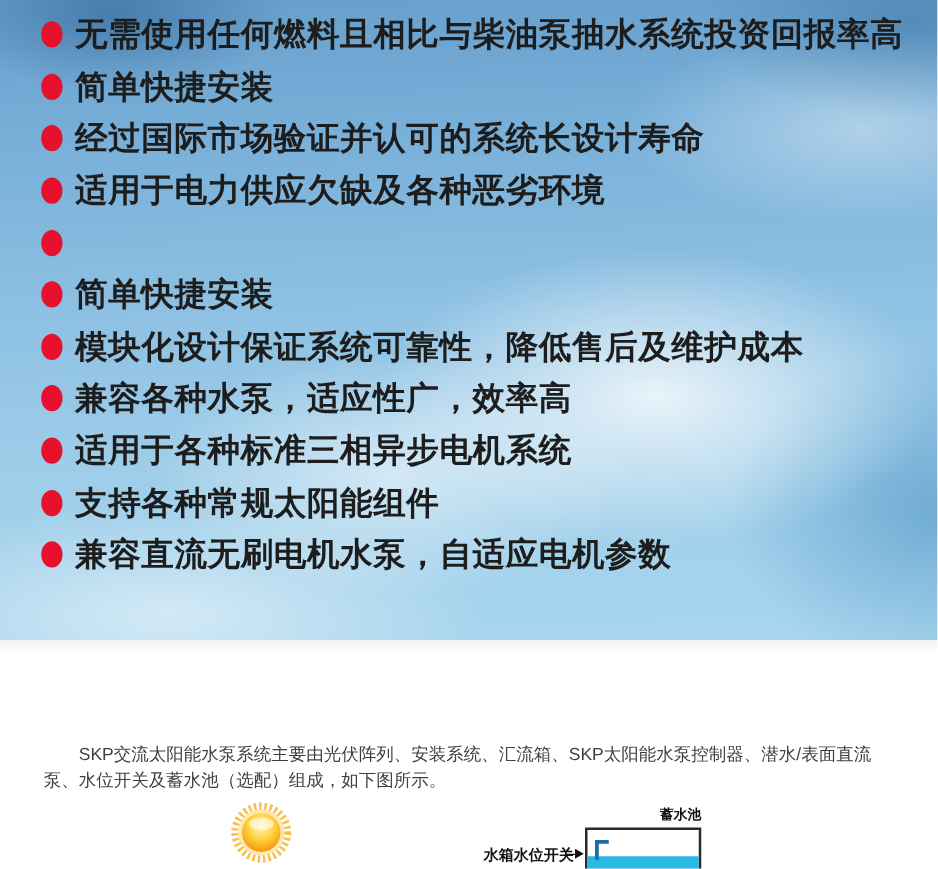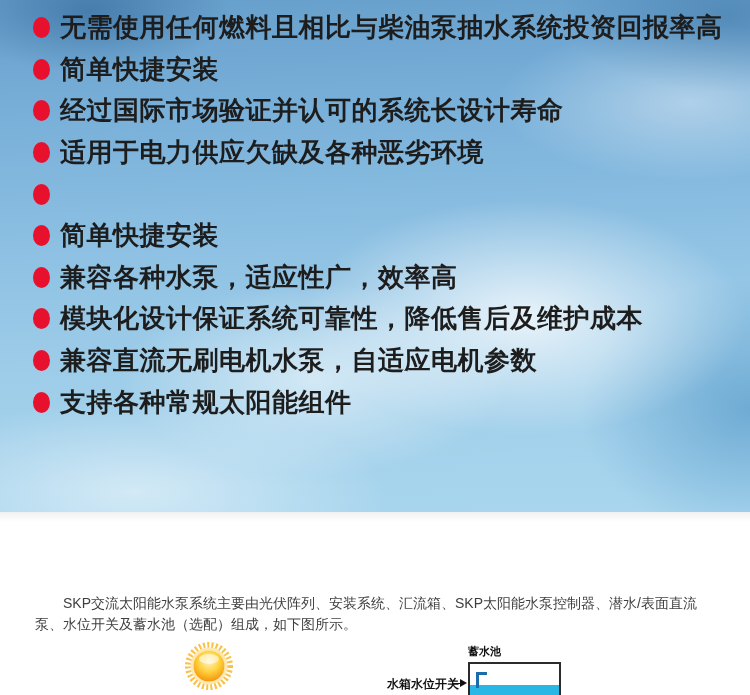--- a/index.html
+++ b/index.html
@@ -45,21 +45,21 @@
   }
   .para {
     position:absolute; left:35px; top:81px; width:684px;
     font-size:14px; line-height:21px; color:#3f3f3f; text-indent:2em;
   }
 
   
   .sun { position:absolute; left:184px; top:129px; width:50px; height:50px; }
   .tank-label {
     position:absolute; left:468px; top:132px; width:93px;
-    text-align:left; font-size:11px; font-weight:bold; color:#111;
+    text-align:right; font-size:11px; font-weight:bold; color:#111;
   }
   .tank {
     position:absolute; left:468px; top:150px; width:93px; height:46px;
     border:2px solid #2b2b2b; background:#ffffff;
   }
   .tank .water { position:absolute; left:0; right:0; top:21px; bottom:0; background:#29b7e5; }
   .tank .float-switch {
     position:absolute; left:6px; top:8px; width:11px; height:16px;
     border-left:3px solid #1b6cab; border-top:3px solid #1b6cab;
   }
@@ -101,33 +101,37 @@
       </li>
       <li>
         <span class="bullet"></span>
       </li>
       <li>
         <span class="bullet"></span>
         <span class="ftext">简单快捷安装</span>
       </li>
       <li>
         <span class="bullet"></span>
+        <span class="ftext">模块化设计保证系统可靠性，降低售后及维护成本</span>
+      </li>
+      <li>
+        <span class="bullet"></span>
         <span class="ftext">兼容各种水泵，适应性广，效率高</span>
       </li>
       <li>
         <span class="bullet"></span>
-        <span class="ftext">模块化设计保证系统可靠性，降低售后及维护成本</span>
+        <span class="ftext">适用于各种标准三相异步电机系统</span>
+      </li>
+      <li>
+        <span class="bullet"></span>
+        <span class="ftext">支持各种常规太阳能组件</span>
       </li>
       <li>
         <span class="bullet"></span>
         <span class="ftext">兼容直流无刷电机水泵，自适应电机参数</span>
-      </li>
-      <li>
-        <span class="bullet"></span>
-        <span class="ftext">支持各种常规太阳能组件</span>
       </li>
     </ul>
   </div>
 
   <div class="info">
     <p class="para">SKP交流太阳能水泵系统主要由光伏阵列、安装系统、汇流箱、SKP太阳能水泵控制器、潜水/表面直流泵、水位开关及蓄水池（选配）组成，如下图所示。</p>
 
     <div class="sun">
       <svg width="50" height="50" viewBox="0 0 50 50">
         <defs>

